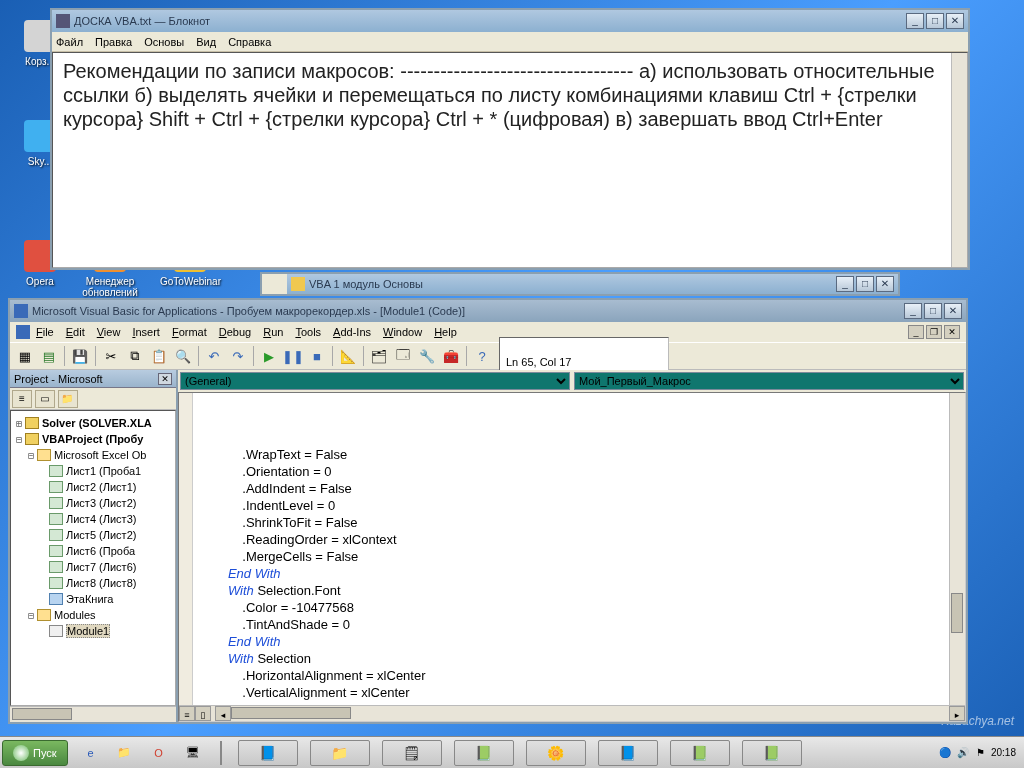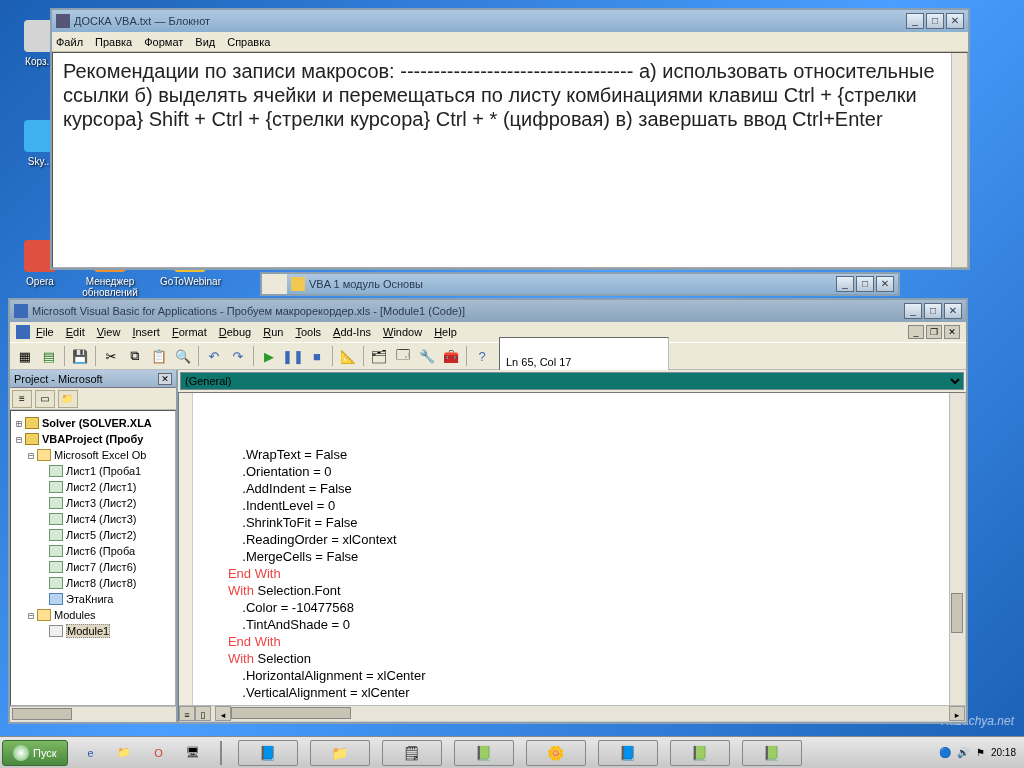--- a/index.html
+++ b/index.html
@@ -86,21 +86,21 @@
 .code-area { flex: 1; display: flex; flex-direction: column; background: #fff; position: relative; }
 .code-selectors { height: 22px; display: flex; gap: 4px; padding: 2px; background: #ece9d8; }
 .code-selectors select {
   flex: 1; height: 18px; font-size: 11px; background: #0f766e; border: 1px solid #7b8a9b;
 }
 .code-editor {
   flex: 1; position: relative; font-family: 'Courier New', monospace; font-size: 13px;
   line-height: 17px; padding: 2px 4px 2px 20px; white-space: pre; color: #000; overflow: hidden;
   border: 1px inset #ccc; background: white;
 }
-.code-editor .kw { color: #ef4444; }
+.code-editor .kw { color: #1d4ed8; font-style: italic; }
 .code-margin { position: absolute; left: 0; top: 0; bottom: 0; width: 14px; background: #f0ece0; border-right: 1px solid #ccc; }
 .code-vscroll { position: absolute; right: 0; top: 0; bottom: 16px; width: 16px; background: #e8e4d8; border-left: 1px solid #bbb; }
 .code-vscroll .thumb { position: absolute; left: 1px; width: 12px; height: 40px; top: 200px; background: #c8c4b4; border: 1px solid #888; }
 .code-hscroll { position: absolute; left: 0; right: 0; bottom: 0; height: 16px; background: #e8e4d8; border-top: 1px solid #bbb; display: flex; }
 .code-hscroll .vbtn { width: 16px; border: 1px solid #999; background: #d4d0c0; font-size: 9px; text-align: center; }
 
 
 #taskbar {
   position: absolute; left: 0; right: 0; bottom: 0; height: 32px;
   background: linear-gradient(#e8e8e8, #c8c8c8); border-top: 1px solid #888;
@@ -148,21 +148,21 @@
   <div class="titlebar">
     <span class="t-icon"></span>
     <span class="title-text">ДОСКА VBA.txt — Блокнот</span>
     <span class="winbtn">_</span>
     <span class="winbtn">□</span>
     <span class="winbtn">✕</span>
   </div>
   <div class="menubar" id="np-menu">
       <span>Файл</span>
       <span>Правка</span>
-      <span>Формат</span>
+      <span>Основы</span>
       <span>Вид</span>
       <span>Справка</span>
     </div>
   <div id="notepad-body">
     <div id="np-text">  Рекомендации по записи макросов:
 -----------------------------------
 а)  использовать относительные ссылки
 б)  выделять ячейки и перемещаться по листу комбинациями клавиш
         Ctrl + {стрелки курсора}
         Shift + Ctrl + {стрелки курсора}
@@ -345,20 +345,23 @@
         </div>
       <div class="scroll-h">
           <div class="thumb" style="left:2px;width:60px"></div>
         </div>
     </div>
 
     <div class="code-area">
       <div class="code-selectors">
         <select>
           <option>(General)</option>
+        </select>
+        <select>
+          <option>Мой_Первый_Макрос</option>
         </select>
       </div>
       <div class="code-editor">
         <div class="code-margin"></div>
         <div id="code-lines"><div>            .WrapText = False</div><div>            .Orientation = 0</div><div>            .AddIndent = False</div><div>            .IndentLevel = 0</div><div>            .ShrinkToFit = False</div><div>            .ReadingOrder = xlContext</div><div>            .MergeCells = False</div><div>        <span class="kw">End With</span></div><div>        <span class="kw">With</span> Selection.Font</div><div>            .Color = -10477568</div><div>            .TintAndShade = 0</div><div>        <span class="kw">End With</span></div><div>        <span class="kw">With</span> Selection</div><div>            .HorizontalAlignment = xlCenter</div><div>            .VerticalAlignment = xlCenter</div><div>            .WrapText = False</div><div>            .Orientation = 0</div></div>
         <div class="code-vscroll"><div class="thumb"></div></div>
         <div class="code-hscroll">
           <span class="vbtn">≡</span>
           <span class="vbtn">▯</span>
           <span class="vbtn" style="margin-left:4px">◂</span>

